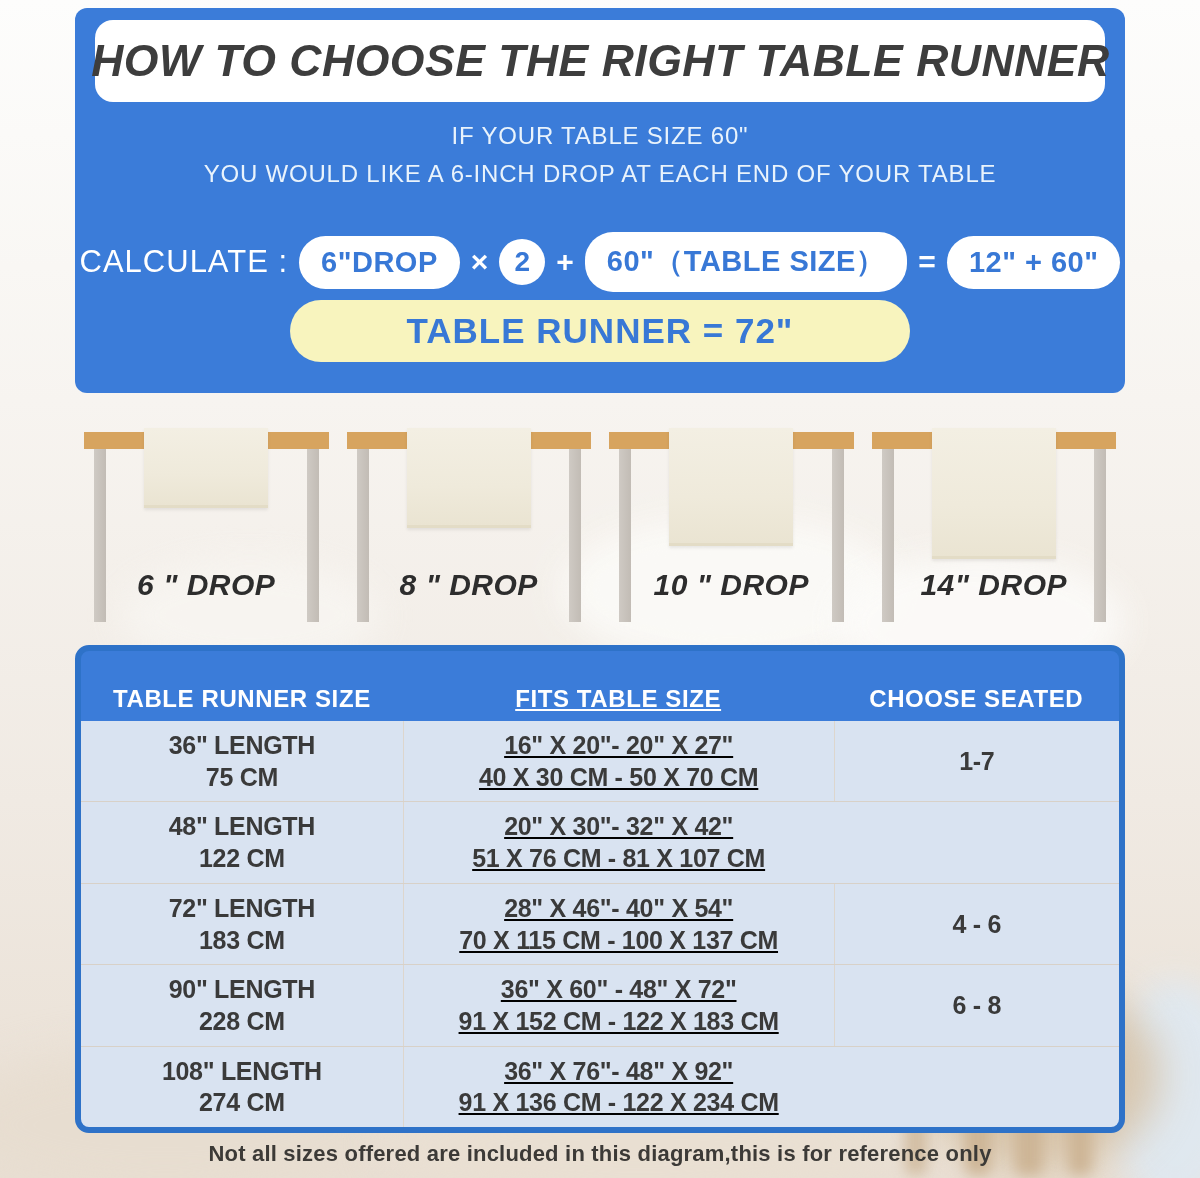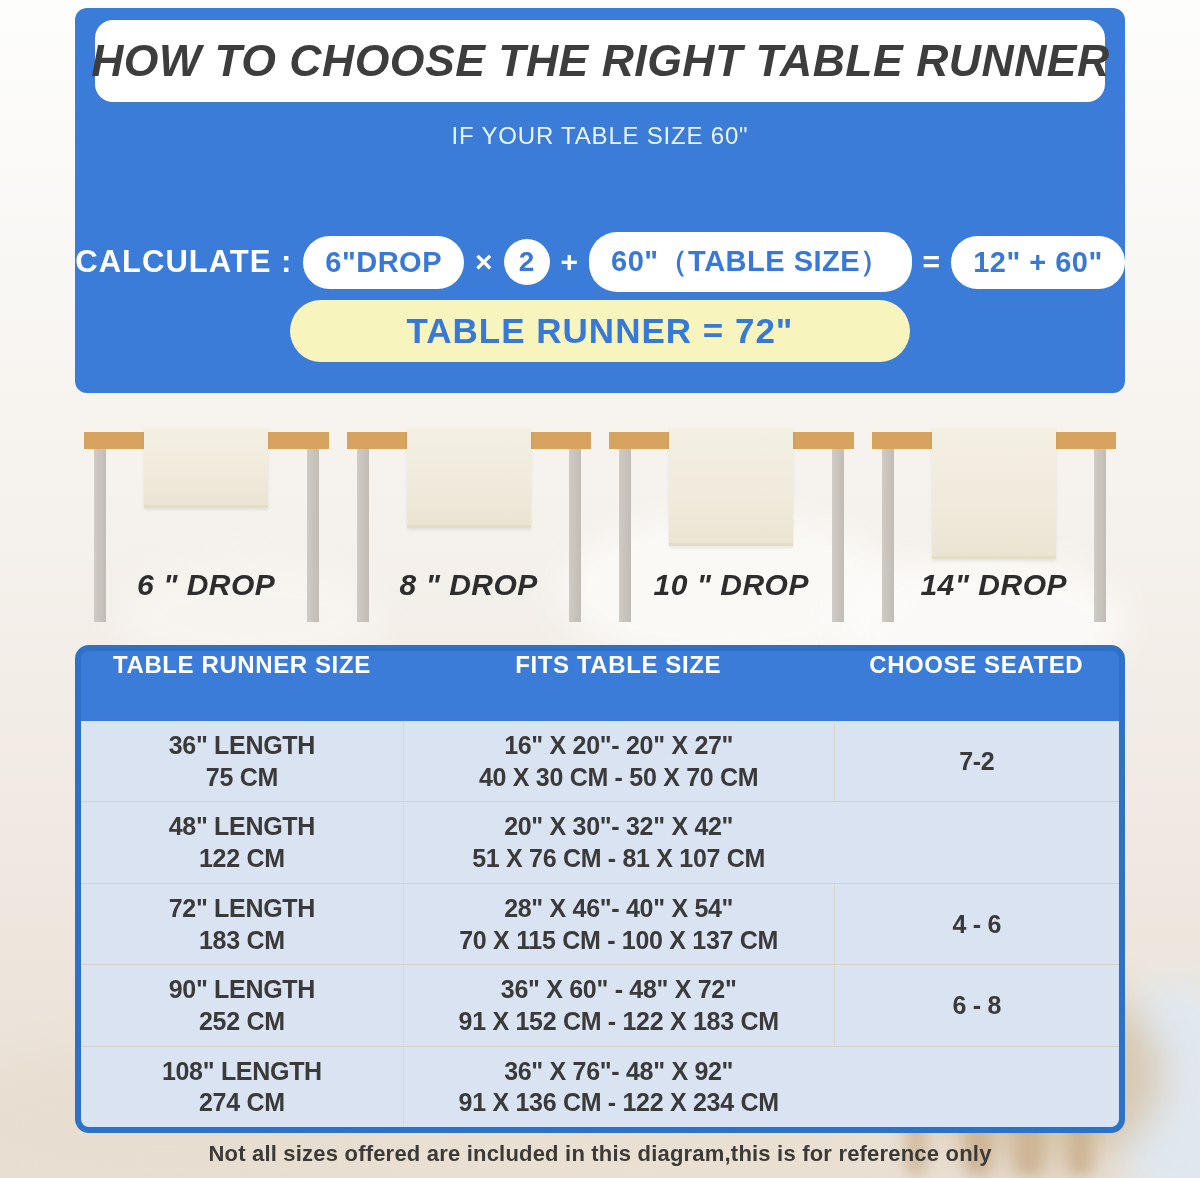--- a/index.html
+++ b/index.html
@@ -39,21 +39,21 @@
   .title-bar{position:absolute;left:20px;right:20px;top:12px;height:82px;background:#ffffff;
     border-radius:18px;display:flex;align-items:center;justify-content:center;}
   .title-bar h1{font-size:45px;font-weight:bold;font-style:italic;color:#3d3d3d;
     letter-spacing:.5px;white-space:nowrap;transform:scaleX(.99);}
   .sub{position:absolute;left:0;width:100%;text-align:center;color:#e9f3fc;
     font-size:24px;letter-spacing:.8px;white-space:nowrap;}
   .sub1{top:114px;}
   .sub2{top:152px;}
   .calc-row{position:absolute;top:224px;left:0;width:100%;display:flex;align-items:center;
     justify-content:center;gap:11px;}
-  .calc-label{color:#ffffff;font-size:31px;font-weight:bold;letter-spacing:1px;}
+  .calc-label{color:#ffffff;font-size:31px;font-weight:normal;letter-spacing:1px;}
   .pill{background:#ffffff;color:var(--pill-text-blue);font-size:29px;font-weight:bold;
     border-radius:28px;padding:10px 22px;white-space:nowrap;letter-spacing:.5px;}
   .op{color:#ffffff;font-size:30px;font-weight:bold;}
   .circle{background:#ffffff;color:var(--pill-text-blue);width:46px;height:46px;border-radius:50%;
     display:flex;align-items:center;justify-content:center;font-size:28px;font-weight:bold;}
   .result-pill{position:absolute;top:292px;left:50%;transform:translateX(-50%);width:620px;height:62px;
     background:var(--accent-yellow);border-radius:32px;display:flex;align-items:center;justify-content:center;}
   .result-pill span{color:var(--pill-text-blue);font-size:35px;font-weight:bold;letter-spacing:1px;}
 
   
@@ -70,24 +70,24 @@
   .drop-fig:nth-child(1) .runner{height:80px;}
   .drop-fig:nth-child(2) .runner{height:100px;}
   .drop-fig:nth-child(3) .runner{height:118px;}
   .drop-fig:nth-child(4) .runner{height:131px;}
   .drop-label{position:absolute;top:148px;left:0;width:100%;text-align:center;
     font-size:30px;font-weight:bold;font-style:italic;color:#2d2d2d;letter-spacing:.5px;}
 
   
   .table-panel{position:absolute;left:75px;top:645px;width:1050px;height:488px;
     background:var(--primary-blue);border:6px solid var(--panel-border-blue);border-radius:14px;}
-  .thead{display:flex;height:62px;align-items:flex-start;}
+  .thead{display:flex;height:62px;align-items:flex-end;}
   .hcell{color:#ffffff;font-size:24px;font-weight:bold;letter-spacing:.6px;text-align:center;}
   .c1{width:31%;}
-  .c2{width:41.5%;}
+  .c2{width:41.5%;text-decoration:underline;}
   .c3{width:27.5%;}
   .tbody{position:absolute;left:0;right:0;top:70px;bottom:0;border-radius:0 0 8px 8px;
     background:rgba(252,250,247,.82);display:flex;flex-direction:column;}
   .trow{flex:1;display:flex;align-items:stretch;}
   .trow + .trow{border-top:1px solid #d8d1c8;}
   .cell{display:flex;flex-direction:column;align-items:center;justify-content:center;gap:3px;}
   .cell.c2,.cell.c3{border-left:1px solid #ddd6cd;}
   .ln{color:var(--text-dark);font-size:25px;font-weight:bold;letter-spacing:-.3px;
     white-space:nowrap;line-height:1.15;}
 
@@ -111,20 +111,21 @@
     <div class="slat s2"></div>
     <div class="slat s3"></div>
     <div class="slat s4"></div>
   </div>
 
   <section class="header-panel">
     <div class="title-bar">
       <h1>HOW TO CHOOSE THE RIGHT TABLE RUNNER</h1>
     </div>
     <p class="sub sub1">IF YOUR TABLE SIZE 60"</p>
+    <p class="sub sub2">YOU WOULD LIKE A 6-INCH DROP AT EACH END OF YOUR TABLE</p>
 
     <div class="calc-row">
       <span class="calc-label">CALCULATE :</span>
       <span class="pill">6"DROP</span>
       <span class="op">×</span>
       <span class="circle">2</span>
       <span class="op">+</span>
       <span class="pill">60"（TABLE SIZE）</span>
       <span class="op">=</span>
       <span class="pill">12" + 60"</span>
@@ -177,21 +178,21 @@
       <div class="trow">
         <div class="cell c1">
           <span class="ln">36" LENGTH</span>
           <span class="ln">75 CM</span>
         </div>
         <div class="cell c2">
           <span class="ln">16" X 20"- 20" X 27"</span>
           <span class="ln">40 X 30 CM - 50 X 70 CM</span>
         </div>
         <div class="cell c3">
-          <span class="ln">7-2</span>
+          <span class="ln">1-7</span>
         </div>
       </div>
 
       <div class="trow">
         <div class="cell c1">
           <span class="ln">48" LENGTH</span>
           <span class="ln">122 CM</span>
         </div>
         <div class="cell c2">
           <span class="ln">20" X 30"- 32" X 42"</span>
@@ -209,21 +210,21 @@
           <span class="ln">70 X 115 CM - 100 X 137 CM</span>
         </div>
         <div class="cell c3">
           <span class="ln">4 - 6</span>
         </div>
       </div>
 
       <div class="trow">
         <div class="cell c1">
           <span class="ln">90" LENGTH</span>
-          <span class="ln">252 CM</span>
+          <span class="ln">228 CM</span>
         </div>
         <div class="cell c2">
           <span class="ln">36" X 60" - 48" X 72"</span>
           <span class="ln">91 X 152 CM - 122 X 183 CM</span>
         </div>
         <div class="cell c3">
           <span class="ln">6 - 8</span>
         </div>
       </div>
 

